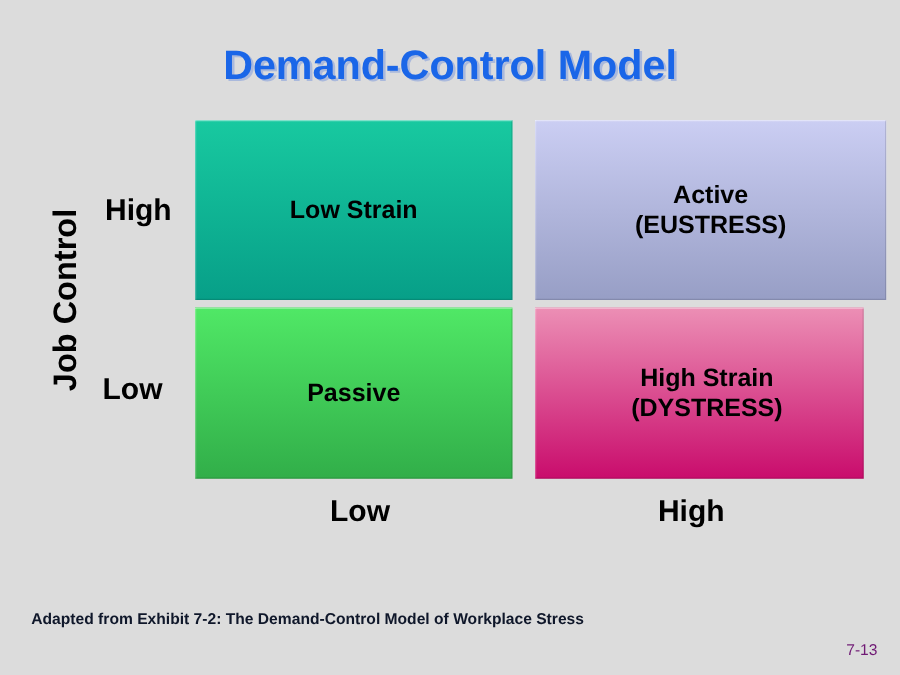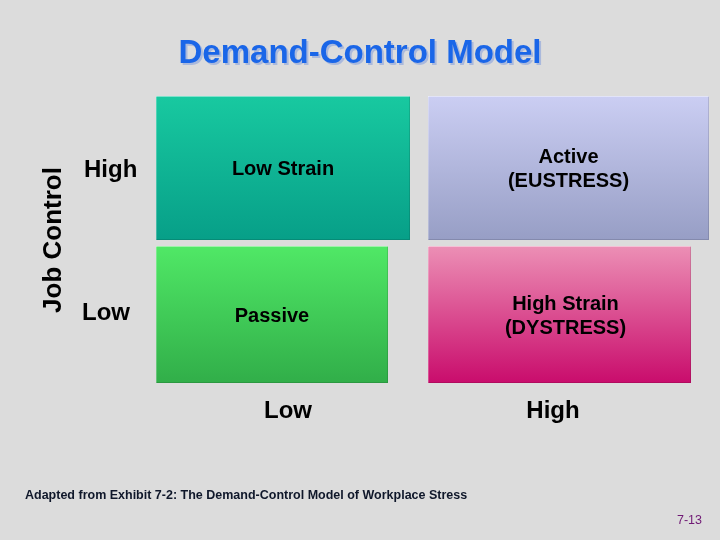--- a/index.html
+++ b/index.html
@@ -31,21 +31,21 @@
     font-size:20px;
     font-weight:bold;
     line-height:1.2;
     box-shadow:inset 0 1px 0 rgba(255,255,255,.45),
                inset 1px 0 0 rgba(255,255,255,.25),
                inset -1px -1px 0 rgba(0,0,0,.12);
   }
   .quadrant .line{display:block;}
   .q-low-strain {left:156px;top:96px; width:254px;height:144px;}
   .q-active     {left:428px;top:96px; width:281px;height:144px;}
-  .q-passive    {left:156px;top:246px;width:232px;height:137px;}
+  .q-passive    {left:156px;top:246px;width:254px;height:137px;}
   .q-high-strain{left:428px;top:246px;width:251px;height:137px;}
   .axis-label{
     position:absolute;
     color:#000;
     font-weight:bold;
     white-space:nowrap;
   }
   .y-high{left:84px;top:155px;font-size:24px;}
   .y-low {left:82px;top:298px;font-size:24px;}
   .y-title{

